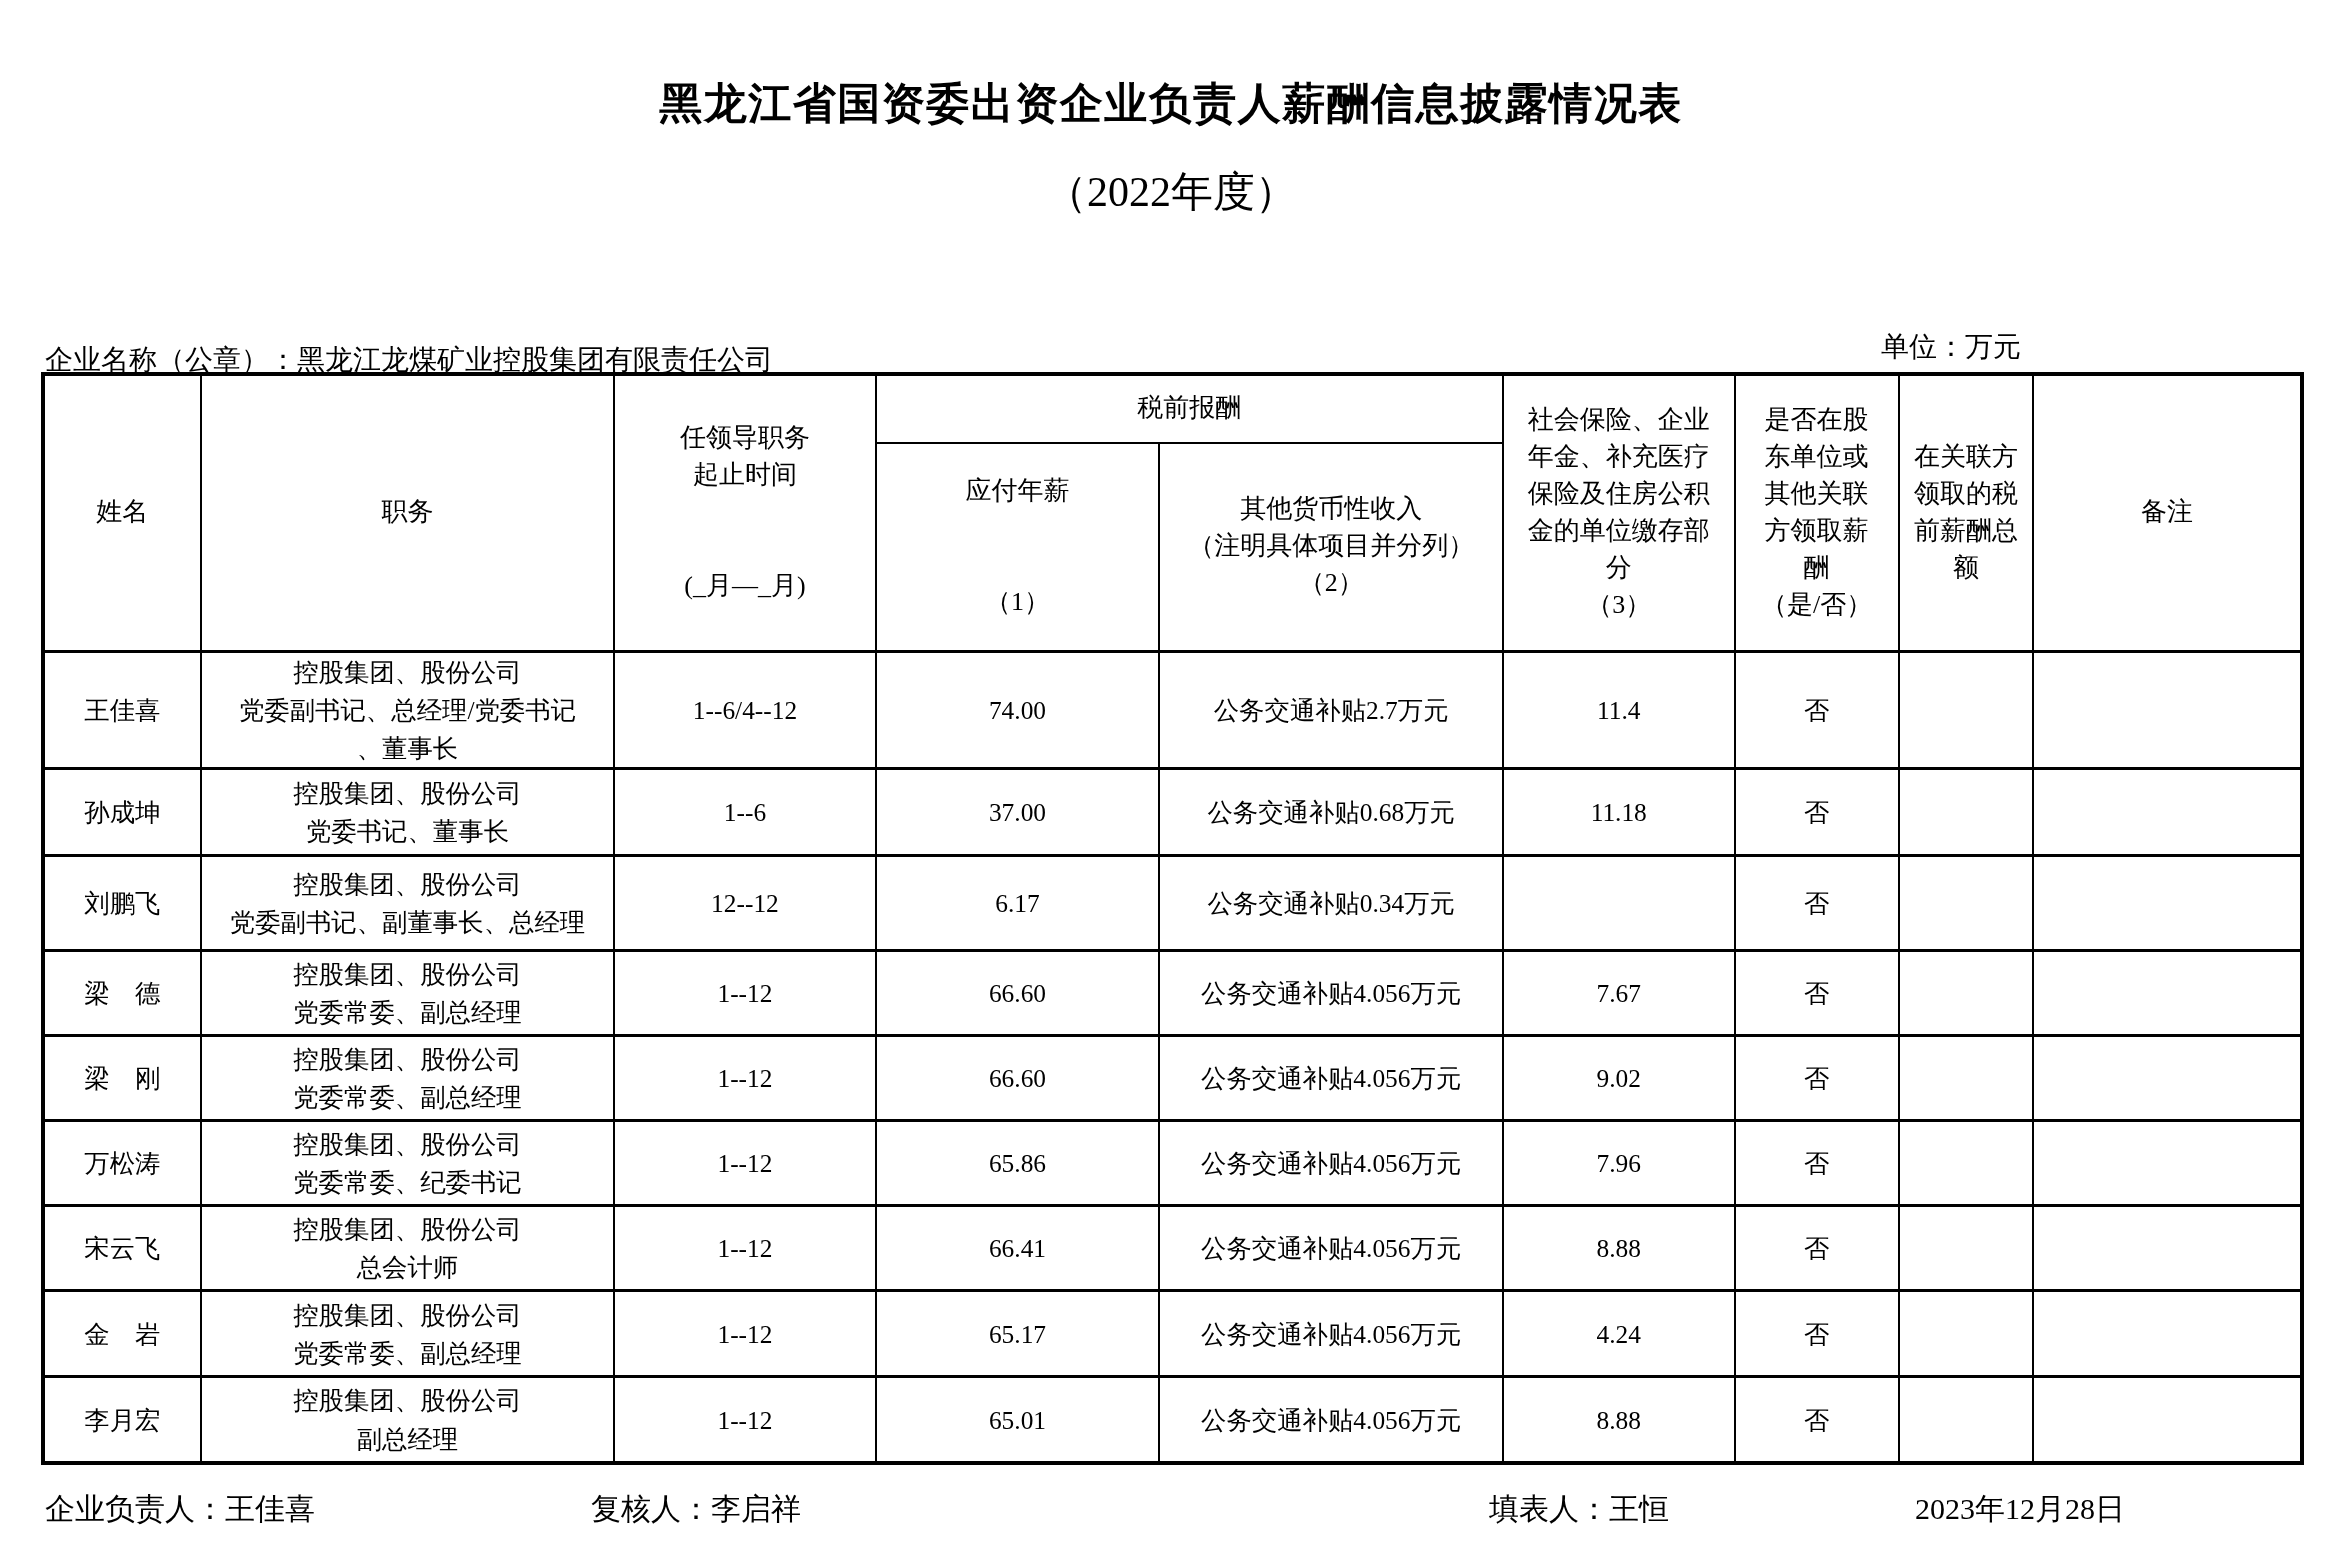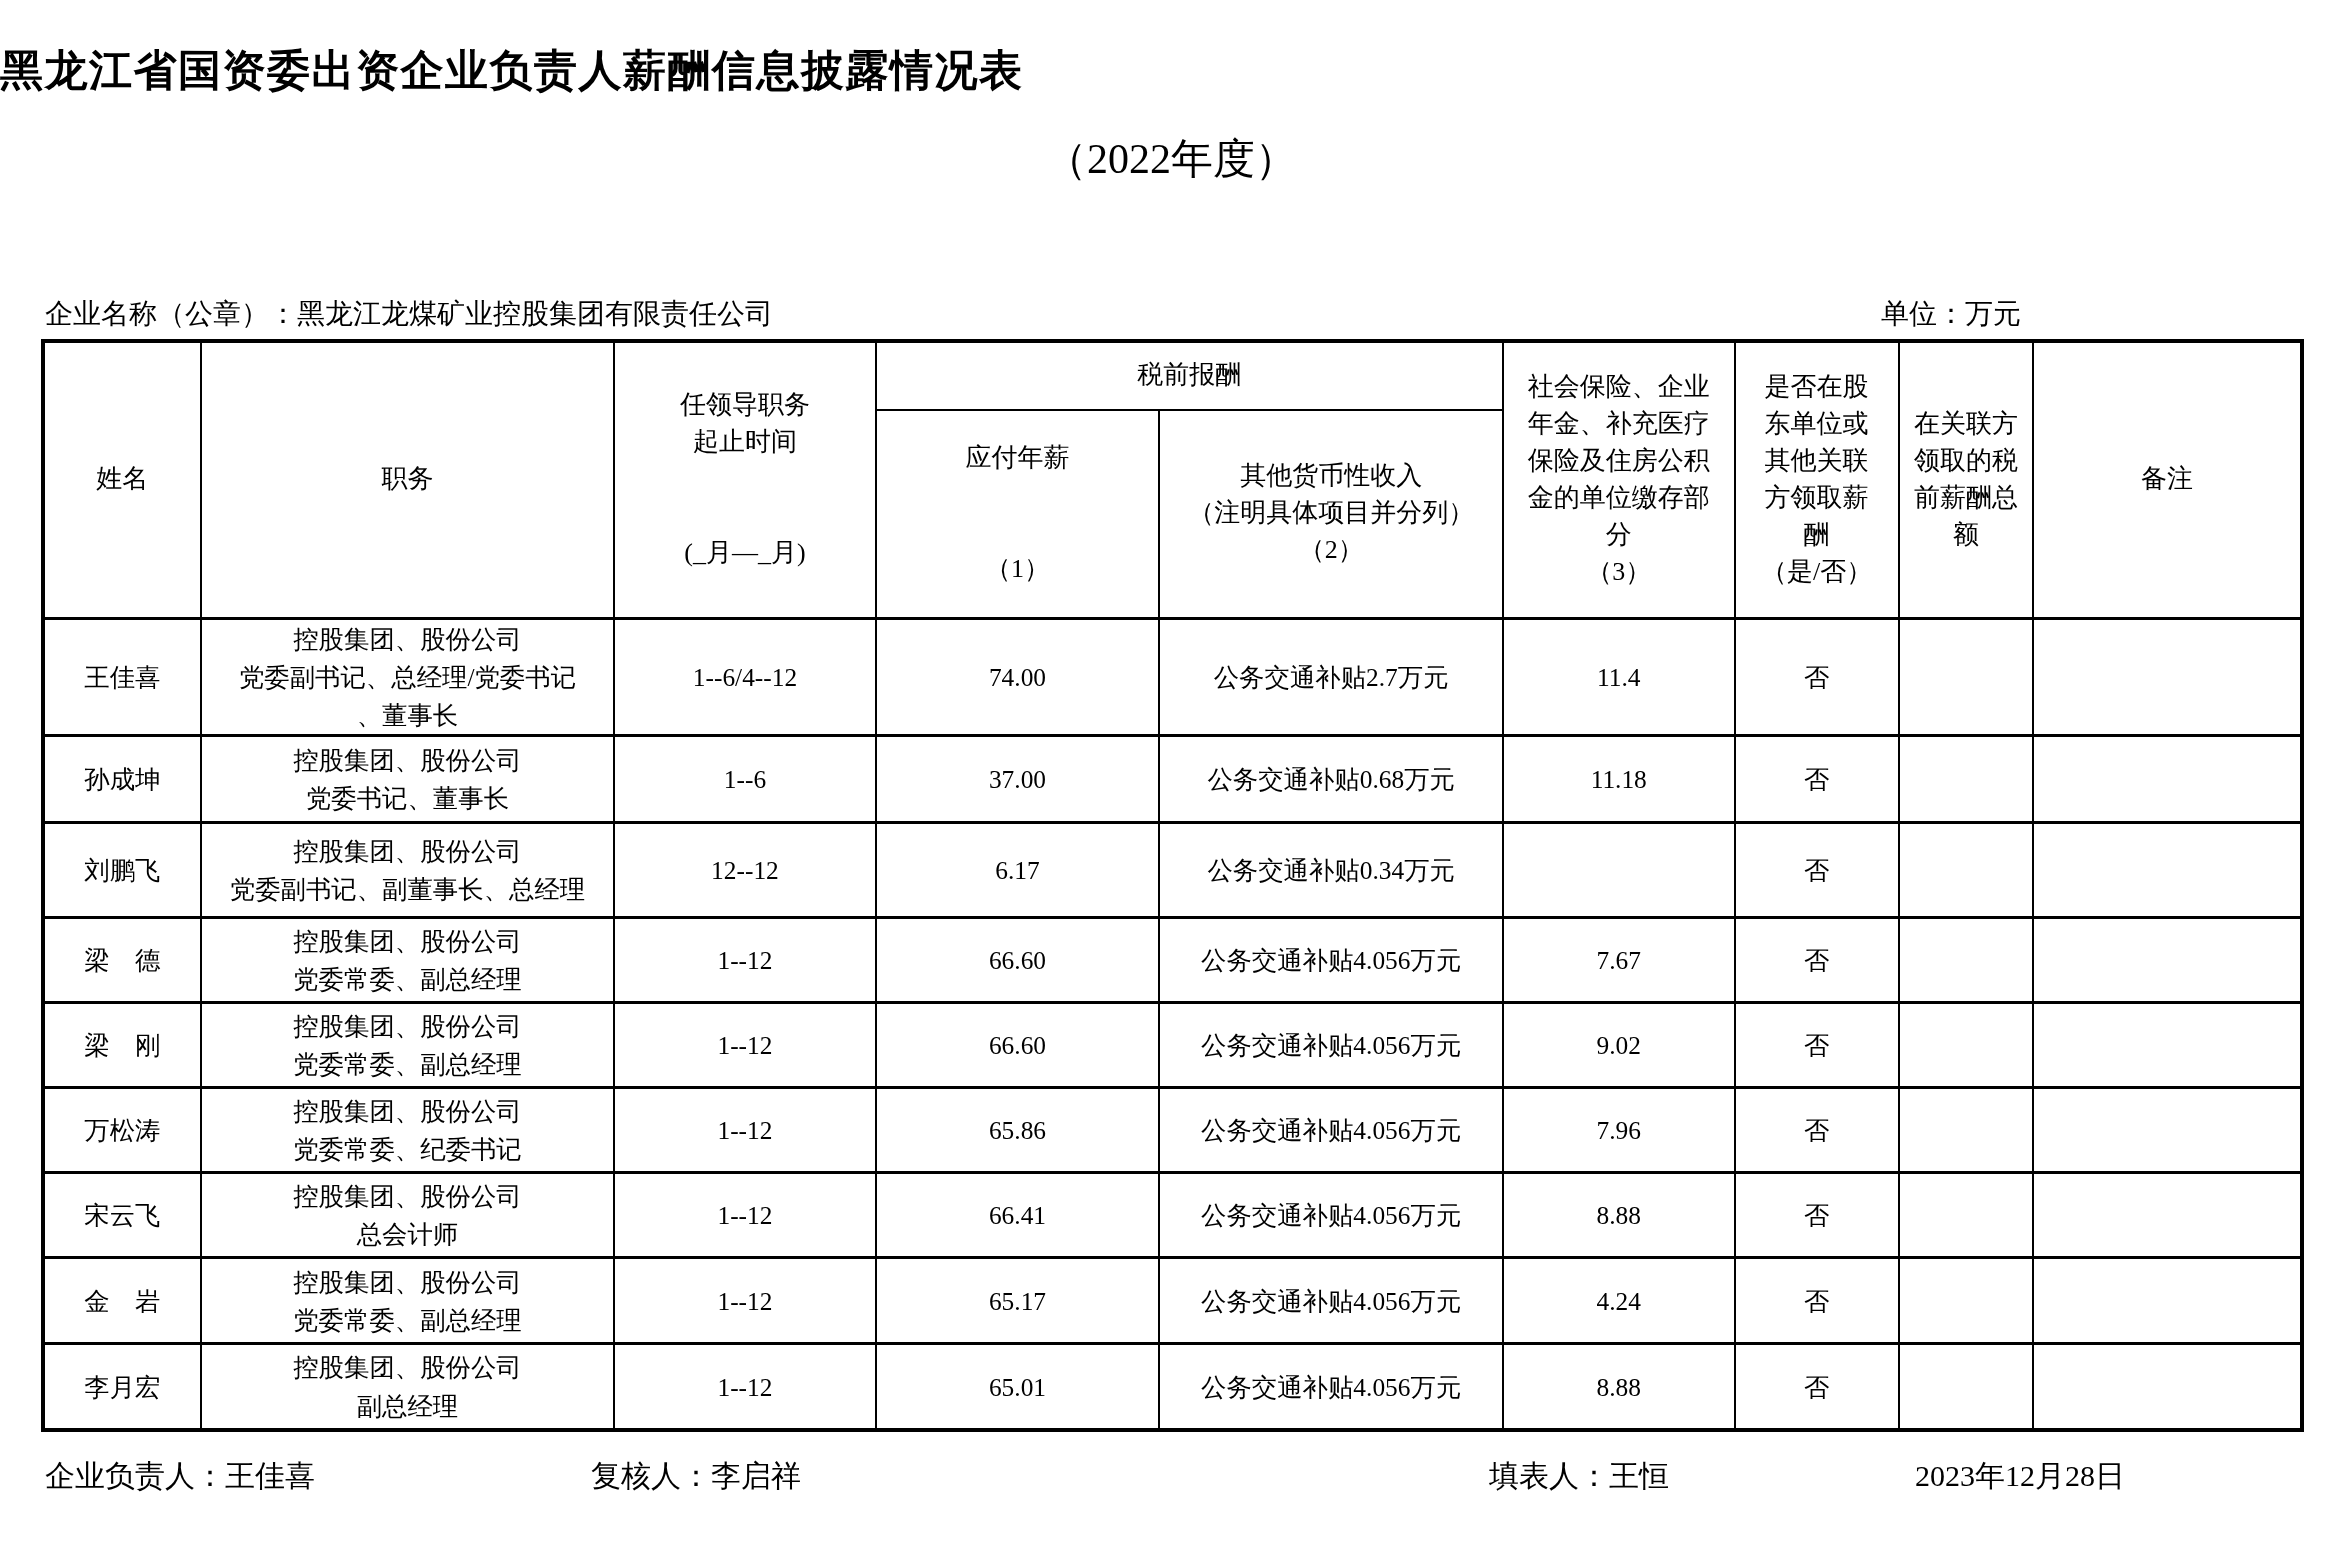--- a/index.html
+++ b/index.html
@@ -3,37 +3,38 @@
 <meta charset="utf-8">
 <style>
   html,body{margin:0;padding:0;}
   body{
     width:2342px;height:1560px;
     background:#ffffff;color:#000000;
     font-family:"Liberation Serif","DejaVu Serif",serif;
     overflow:hidden;
   }
   .title{
-    margin-top:42px;
+    margin-top:75px;
+    text-align:center;
     font-size:43px;
     font-weight:700;
     letter-spacing:1.5px;
   }
   .subtitle{
     margin-top:31px;
     text-align:center;
     font-size:42px;
   }
   .meta{
     position:relative;
     margin-top:108px;
     height:39px;
     font-size:28px;
   }
-  .meta .company{position:absolute;left:45px;top:0;text-align:center;}
+  .meta .company{position:absolute;left:45px;top:13px;text-align:center;}
   .meta .unit{position:absolute;left:1881px;top:0;}
   table.salary{
     border-collapse:collapse;
     table-layout:fixed;
     margin-left:41px;
     margin-top:4.5px;
     width:2263px;
     border:4.5px solid #000;
   }
   .salary th,.salary td{

